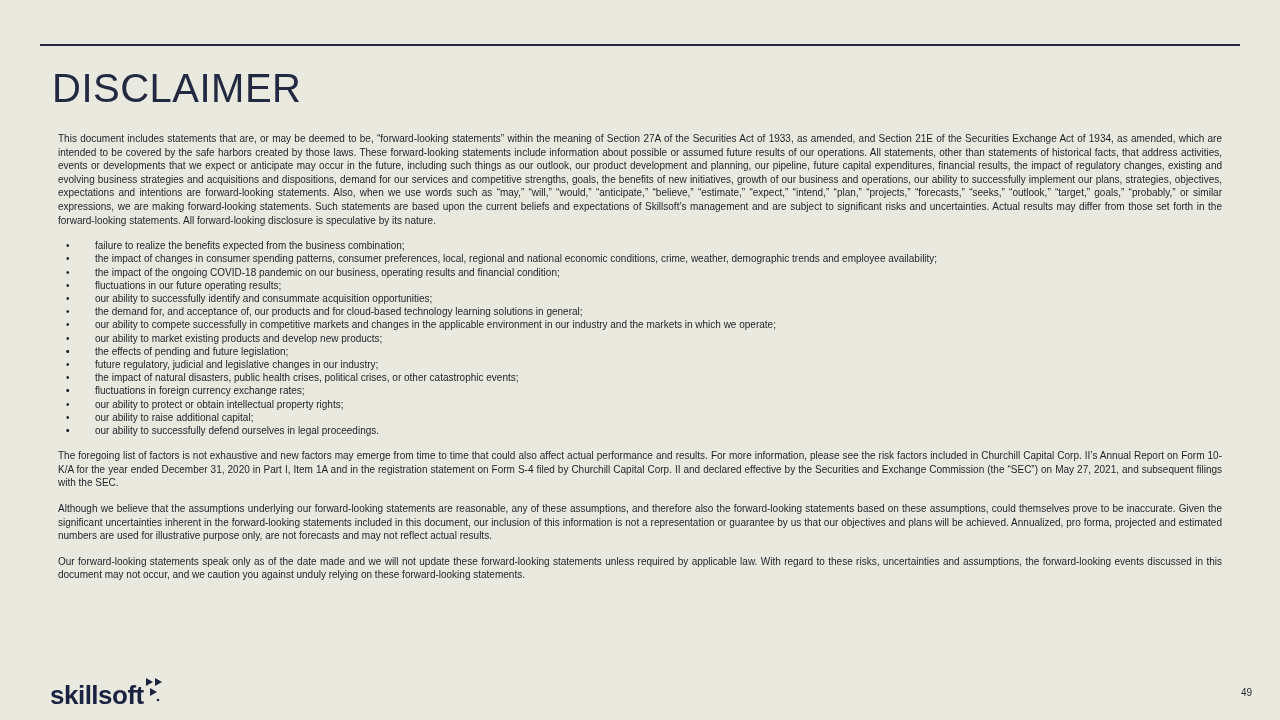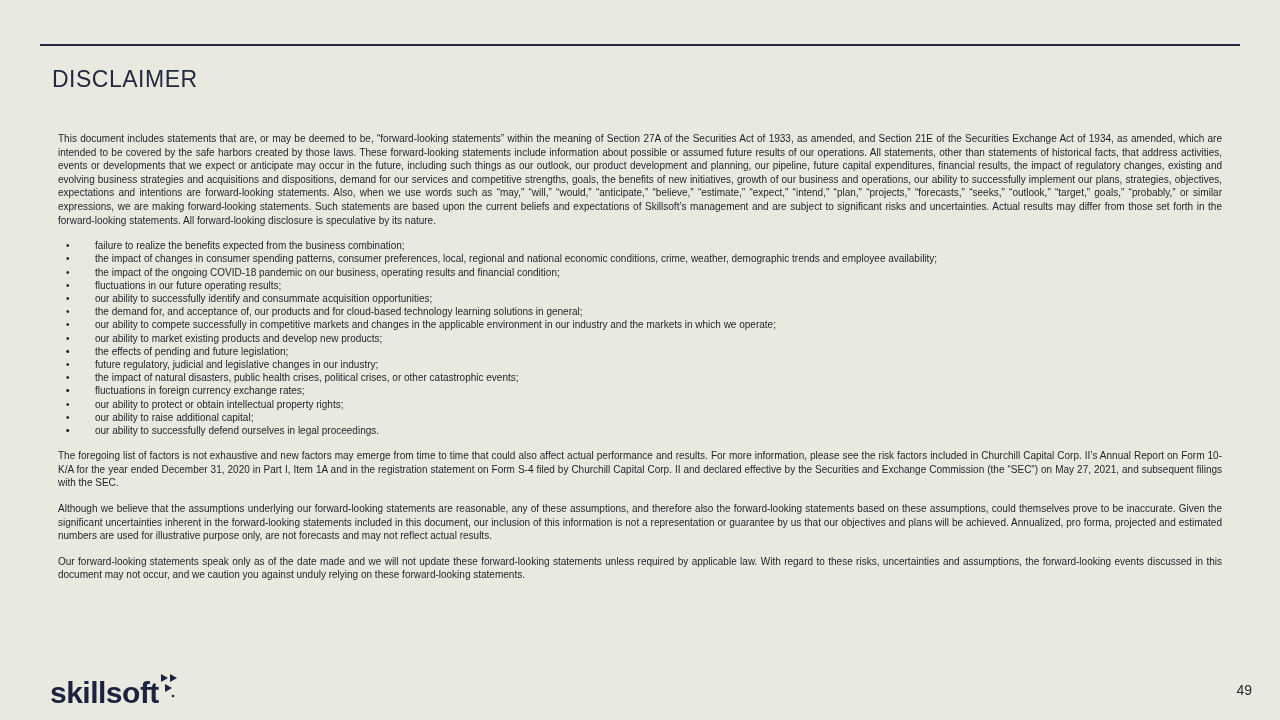--- a/index.html
+++ b/index.html
@@ -11,21 +11,21 @@
     overflow:hidden;
     position:relative;
   }
   .slide{position:absolute;inset:0;}
   .top-rule{
     position:absolute;left:40px;top:44px;width:1200px;height:2px;
     background:#232940;
   }
   .page-title{
     position:absolute;left:52px;top:66px;margin:0;
-    font-size:23px;font-weight:500;letter-spacing:0.5px;
+    font-size:40px;font-weight:500;letter-spacing:0.5px;
     color:#232940;
   }
   .content{
     position:absolute;left:58px;top:132px;width:1164px;
     font-size:10px;line-height:1.36;
     text-align:justify;
   }
   .content p{margin:0 0 12px 0;}
   .content p.intro{margin-bottom:5px;}
   ul.risks{
@@ -37,27 +37,27 @@
   }
   ul.risks .bullet{
     position:absolute;left:8px;top:0;
     font-size:10px;
   }
   .footer-logo{
     position:absolute;left:50px;bottom:12px;
     display:flex;align-items:flex-start;
   }
   .logo-text{
-    font-size:30px;font-weight:600;letter-spacing:-0.5px;
+    font-size:26px;font-weight:600;letter-spacing:-0.5px;
     color:#1c2340;line-height:1;
   }
   .logo-mark{display:block;margin-left:2px;margin-top:-4px;}
   .page-number{
     position:absolute;right:28px;bottom:22px;
-    font-size:14px;color:#2a2a33;
+    font-size:10px;color:#2a2a33;
   }
 </style>
 </head>
 <body>
 
 <div class="slide">
 
   <div class="top-rule"></div>
 
   <h1 class="page-title">DISCLAIMER</h1>

